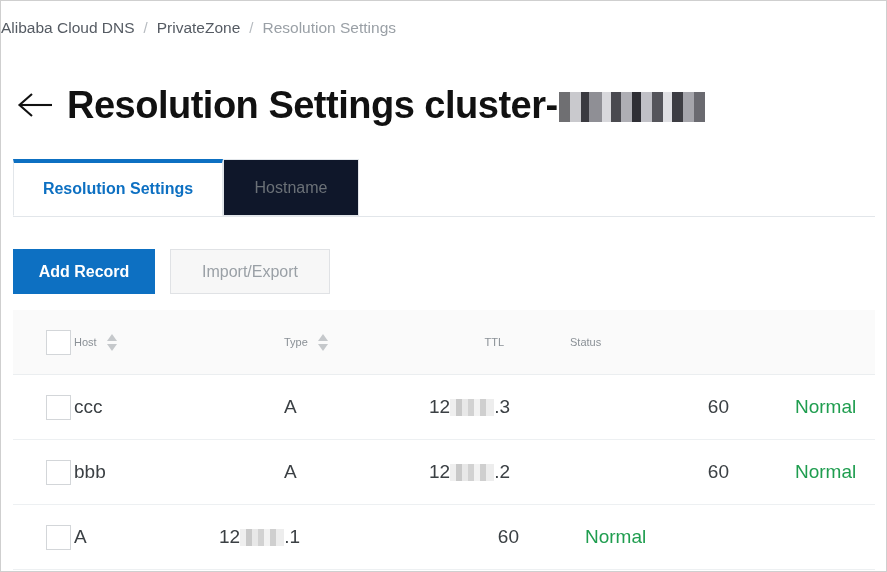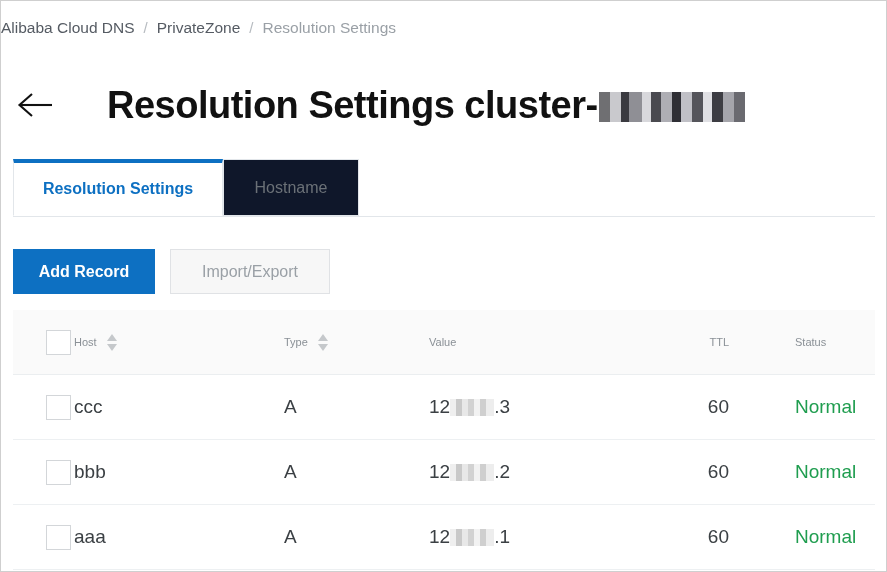--- a/index.html
+++ b/index.html
@@ -48,21 +48,20 @@
   }
 
   
   .title-row {
     position: absolute;
     left: 14px;
     top: 74px;
     display: flex;
     align-items: center;
     height: 60px;
-    gap: 40px;
   }
   .back-arrow {
     width: 40px;
     height: 40px;
     display: flex;
     align-items: center;
     justify-content: center;
     cursor: pointer;
     flex: 0 0 auto;
   }
@@ -308,23 +307,20 @@
             <span class="dn"></span>
         </span>
       </div>
       <div class="c-type">
         <span>Type</span>
         <span class="sorter">
           <span class="up"></span>
             <span class="dn"></span>
         </span>
       </div>
-      <div class="c-value">
-        <span>Value</span>
-      </div>
       <div class="c-ttl">
         <span>TTL</span>
       </div>
       <div class="c-status">
         <span>Status</span>
       </div>
     </div>
 
     <div class="row">
       <div class="c-check">
@@ -357,21 +353,20 @@
         </span>
       </div>
       <div class="c-ttl">60</div>
       <div class="c-status status-normal">Normal</div>
     </div>
 
     <div class="row">
       <div class="c-check">
         <div class="checkbox"></div>
       </div>
-      <div class="c-host">aaa</div>
       <div class="c-type">A</div>
       <div class="c-value">
         <span class="ip">
           <span>12</span>
           <span class="ip-redact"></span>
           <span>.1</span>
         </span>
       </div>
       <div class="c-ttl">60</div>
       <div class="c-status status-normal">Normal</div>

